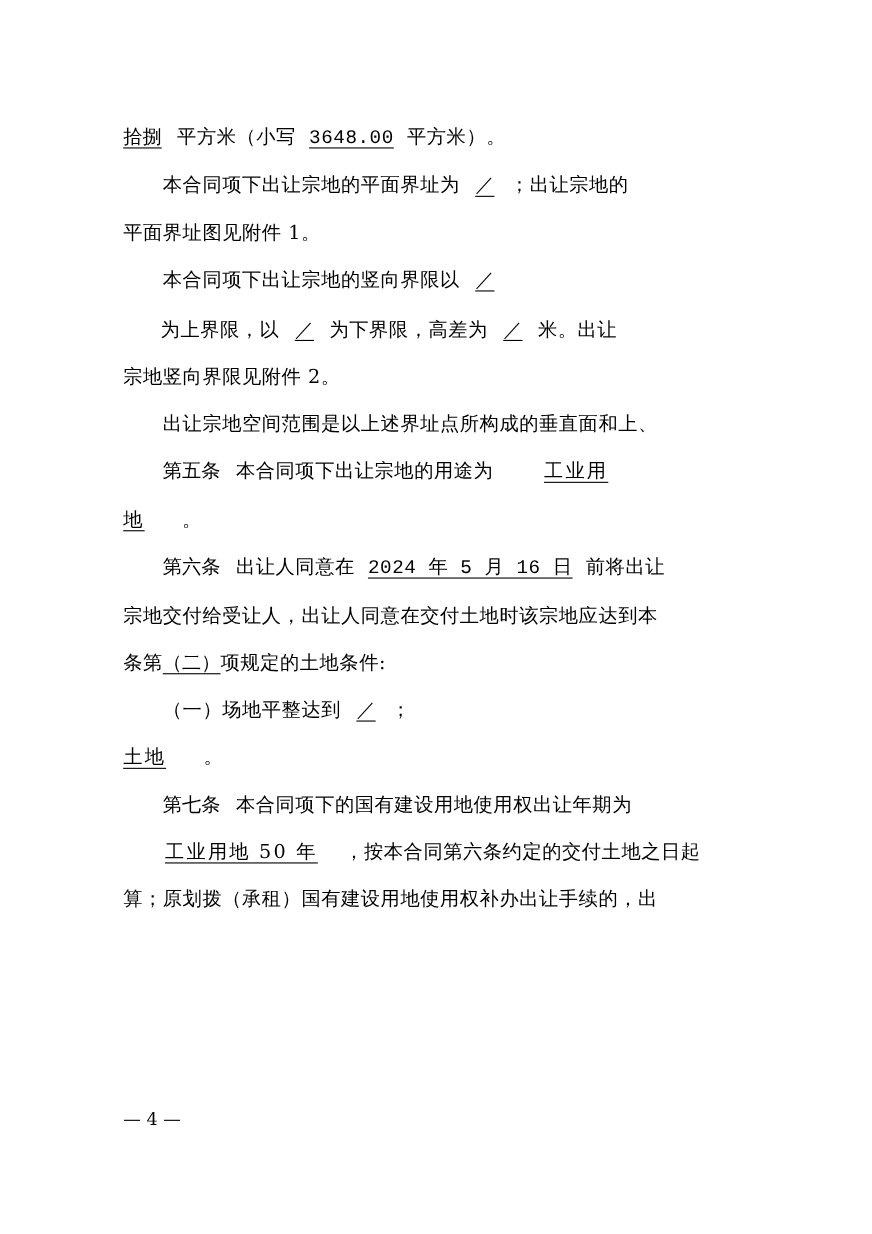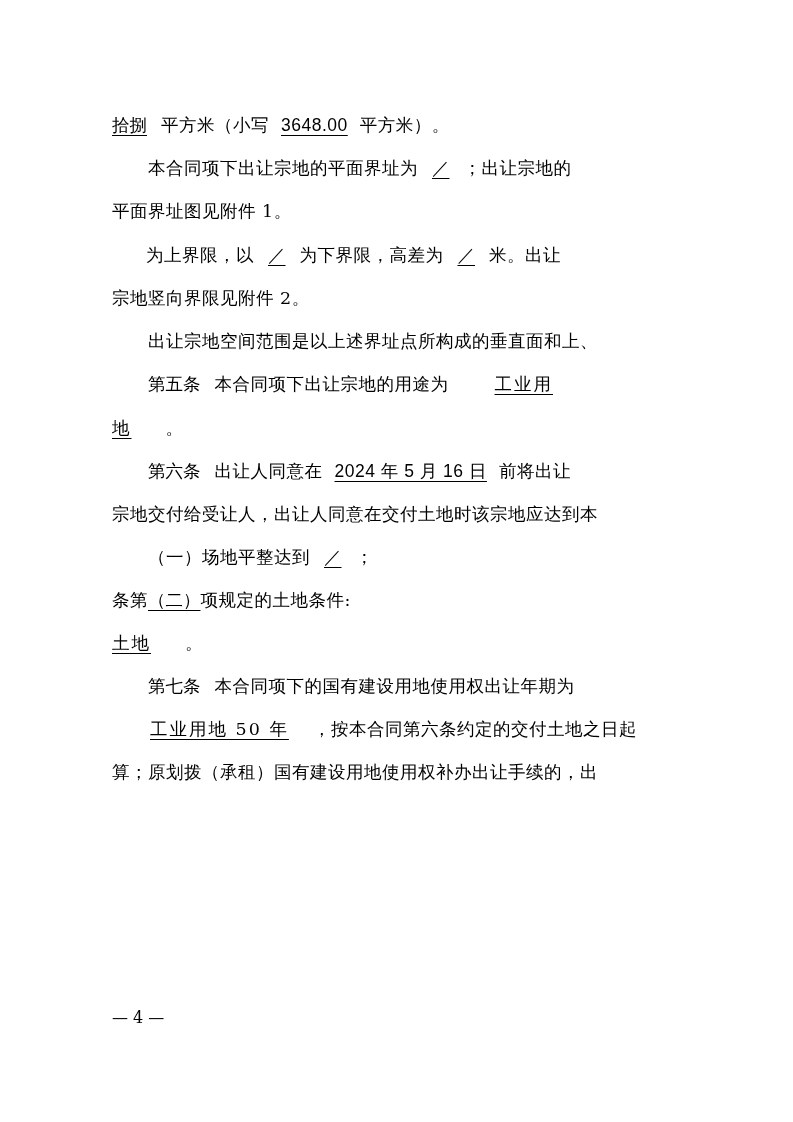--- a/index.html
+++ b/index.html
@@ -41,21 +41,21 @@
     text-underline-offset: 4px;
     margin-top: 28px;
   }
   .sp {
     letter-spacing: 0.5px;
   }
   .wide {
     letter-spacing: 2px;
   }
   .num {
-    font-family: Liberation Sans, sans-serif;
+    font-family: Liberation Mono, monospace;
     letter-spacing: 0.5px;
   }
   .gap-s { display: inline-block; width: 14px; }
   .pagenum {
     position: absolute;
     left: 112px;
     top: 1008px;
     width: 570px;
     text-align: left;
     font-size: 16px;
@@ -63,29 +63,30 @@
   }
 </style>
 </head>
 <body>
 
 <div class="page">
   <div class="content" id="body-container">
       <div class="para"><span class="fill">拾捌</span><span class="gap-s"></span><span class="sp">平方米（小写</span><span class="fill num" style="padding: 0px 12px;">3648.00</span><span class="sp">平方米）。</span></div>
       <div class="para indent"><span class="sp">本合同项下出让宗地的平面界址为</span><span class="fill" style="padding: 0px 14px;">／</span><span class="sp">；出让宗地的</span></div>
       <div class="para"><span class="sp">平面界址图见附件 1。</span></div>
+      <div class="para indent"><span class="sp">本合同项下出让宗地的竖向界限以</span><span class="fill" style="padding: 0px 14px;">／</span></div>
       <div class="para"><span class="fill" style="display: inline-block; width: 34px;"></span><span class="sp">为上界限，以</span><span class="fill" style="padding: 0px 14px;">／</span><span class="sp">为下界限，高差为</span><span class="fill" style="padding: 0px 14px;">／</span><span class="sp">米。出让</span></div>
       <div class="para"><span class="sp">宗地竖向界限见附件 2。</span></div>
       <div class="para indent"><span class="sp">出让宗地空间范围是以上述界址点所构成的垂直面和上、</span></div>
       <div class="para indent"><span class="bold">第五条</span><span class="gap-s"></span><span class="sp">本合同项下出让宗地的用途为</span><span class="fill wide" style="padding-left: 46px; font-family: Liberation Mono, monospace;">工业用</span></div>
       <div class="para"><span class="fill wide" style="padding-right: 34px;">地</span><span class="sp">。</span></div>
       <div class="para indent"><span class="bold">第六条</span><span class="gap-s"></span><span class="sp">出让人同意在</span><span class="fill num" style="padding: 0px 12px;">2024 年 5 月 16 日</span><span class="sp">前将出让</span></div>
       <div class="para"><span class="sp">宗地交付给受让人，出让人同意在交付土地时该宗地应达到本</span></div>
+      <div class="para"><span class="sp">条第</span><span class="fill">（二）</span><span class="sp">项规定的土地条件:</span></div>
       <div class="para indent"><span class="sp">（一）场地平整达到</span><span class="fill" style="padding: 0px 14px;">／</span><span class="sp">；</span></div>
-      <div class="para"><span class="sp">条第</span><span class="fill">（二）</span><span class="sp">项规定的土地条件:</span></div>
       <div class="para"><span class="fill wide" style="padding-right: 34px;">土地</span><span class="sp">。</span></div>
       <div class="para indent"><span class="bold">第七条</span><span class="gap-s"></span><span class="sp">本合同项下的国有建设用地使用权出让年期为</span></div>
       <div class="para"><span class="fill wide" style="padding-left: 38px; padding-right: 24px;">工业用地 50 年</span><span class="sp">，按本合同第六条约定的交付土地之日起</span></div>
       <div class="para"><span class="sp">算；原划拨（承租）国有建设用地使用权补办出让手续的，出</span></div>
     </div>
   <div class="pagenum">
     <span>— 4 —</span>
   </div>
 </div>
 

